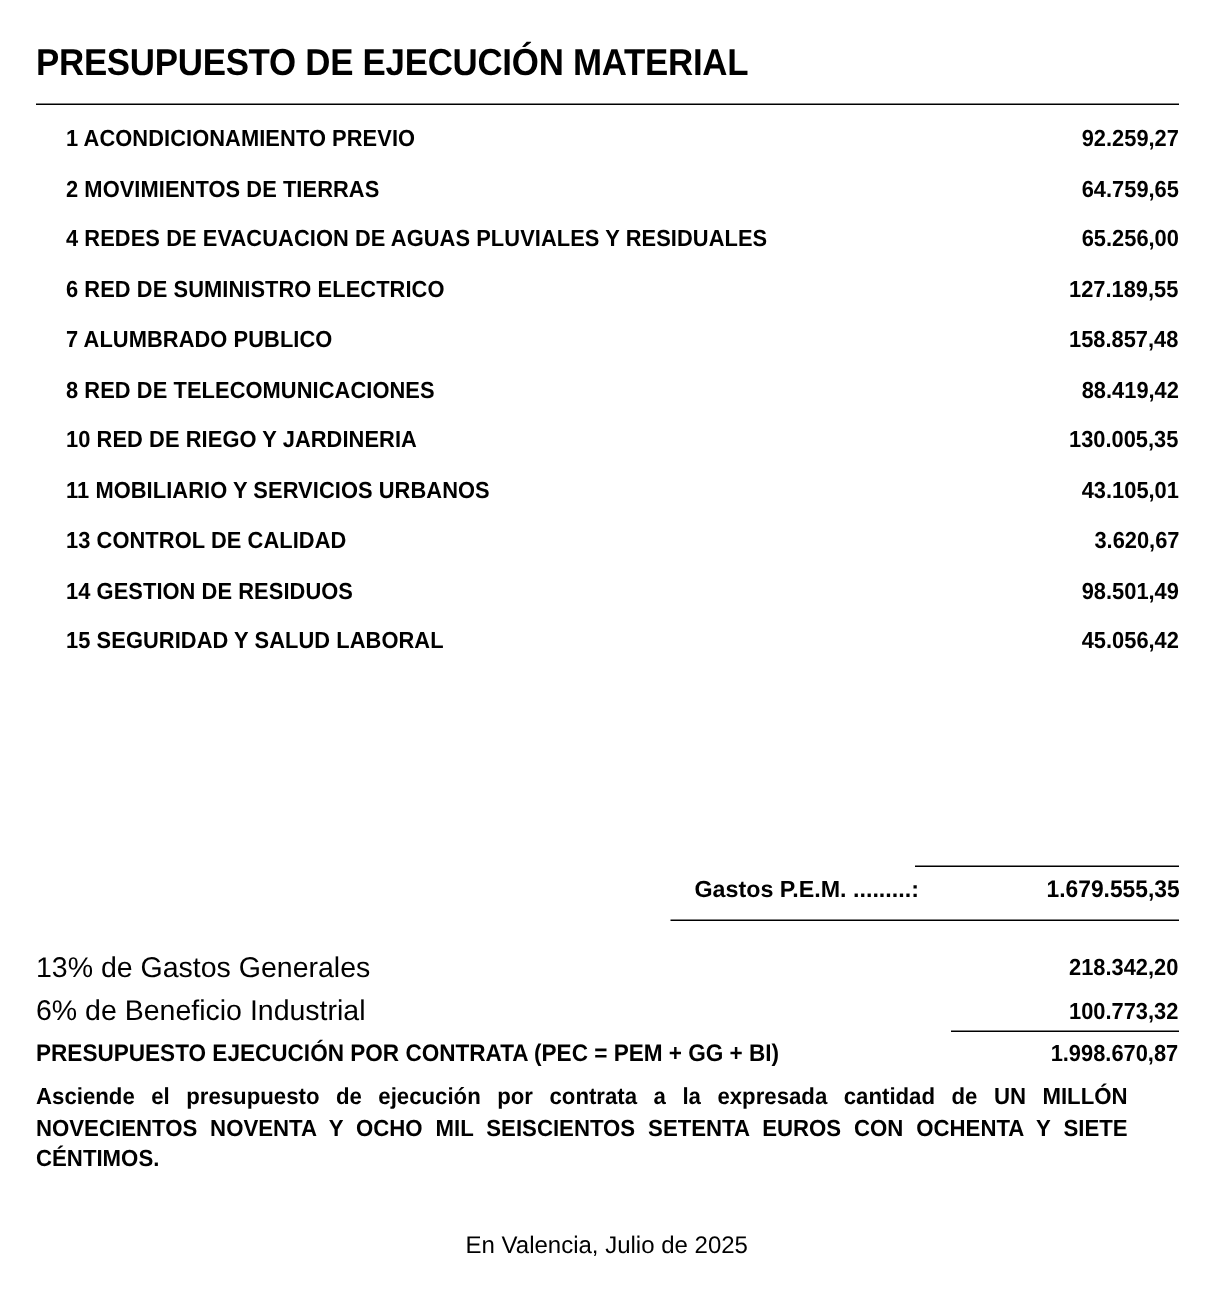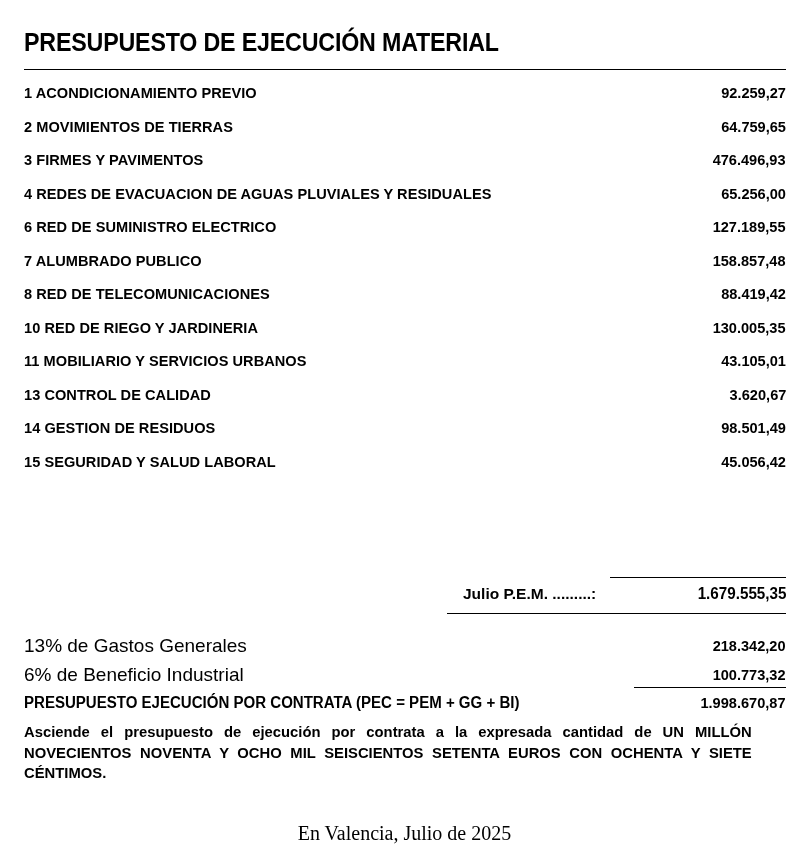--- a/index.html
+++ b/index.html
@@ -54,20 +54,21 @@
     position: absolute;
     left: 24px;
     right: 23px;
     top: 76px;
   }
   .chapter-row {
     position: relative;
     height: 33.5px;
     line-height: 33.5px;
     white-space: nowrap;
+    margin-left: 20px;
   }
   .chapter-name {
     position: absolute;
     left: 0;
     top: 0;
     font-family: "Liberation Sans Narrow", "Liberation Sans", sans-serif;
     font-weight: bold;
     font-size: 15.5px;
     letter-spacing: 0.05px;
     transform: scaleX(0.94);
@@ -168,23 +169,23 @@
     transform-origin: left top;
   }
 
   
   .footer-place {
     position: absolute;
     left: 0;
     right: 0;
     top: 822px;
     text-align: center;
-    font-family: Liberation Serif, serif;
+    font-family: Liberation Sans, sans-serif;
     font-weight: normal;
-    font-size: 20px;
+    font-size: 16px;
   }
 </style>
 </head>
 <body>
 
 <div class="page">
 
   <div class="doc-title">PRESUPUESTO DE EJECUCIÓN MATERIAL</div>
 
   <div class="rule rule-head"></div>
@@ -192,24 +193,20 @@
   <div class="chapters">
     <div class="chapter-row">
       <span class="chapter-name">1 ACONDICIONAMIENTO PREVIO</span>
       <span class="chapter-amount">92.259,27</span>
     </div>
     <div class="chapter-row">
       <span class="chapter-name">2 MOVIMIENTOS DE TIERRAS</span>
       <span class="chapter-amount">64.759,65</span>
     </div>
     <div class="chapter-row">
-      <span class="chapter-name">3 FIRMES Y PAVIMENTOS</span>
-      <span class="chapter-amount">476.496,93</span>
-    </div>
-    <div class="chapter-row">
       <span class="chapter-name">4 REDES DE EVACUACION DE AGUAS PLUVIALES Y RESIDUALES</span>
       <span class="chapter-amount">65.256,00</span>
     </div>
     <div class="chapter-row">
       <span class="chapter-name">6 RED DE SUMINISTRO ELECTRICO</span>
       <span class="chapter-amount">127.189,55</span>
     </div>
     <div class="chapter-row">
       <span class="chapter-name">7 ALUMBRADO PUBLICO</span>
       <span class="chapter-amount">158.857,48</span>
@@ -235,21 +232,21 @@
       <span class="chapter-amount">98.501,49</span>
     </div>
     <div class="chapter-row">
       <span class="chapter-name">15 SEGURIDAD Y SALUD LABORAL</span>
       <span class="chapter-amount">45.056,42</span>
     </div>
   </div>
 
   <div class="rule rule-pem-top"></div>
 
-  <div class="pem-total-label">Julio P.E.M. .........:</div>
+  <div class="pem-total-label">Gastos P.E.M. .........:</div>
   <div class="pem-total-amount">1.679.555,35</div>
 
   <div class="rule rule-pem-bot"></div>
 
   <div class="extra-row gg">
     <span class="extra-label">13% de Gastos Generales</span>
     <span class="extra-amount">218.342,20</span>
   </div>
 
   <div class="extra-row bi">

